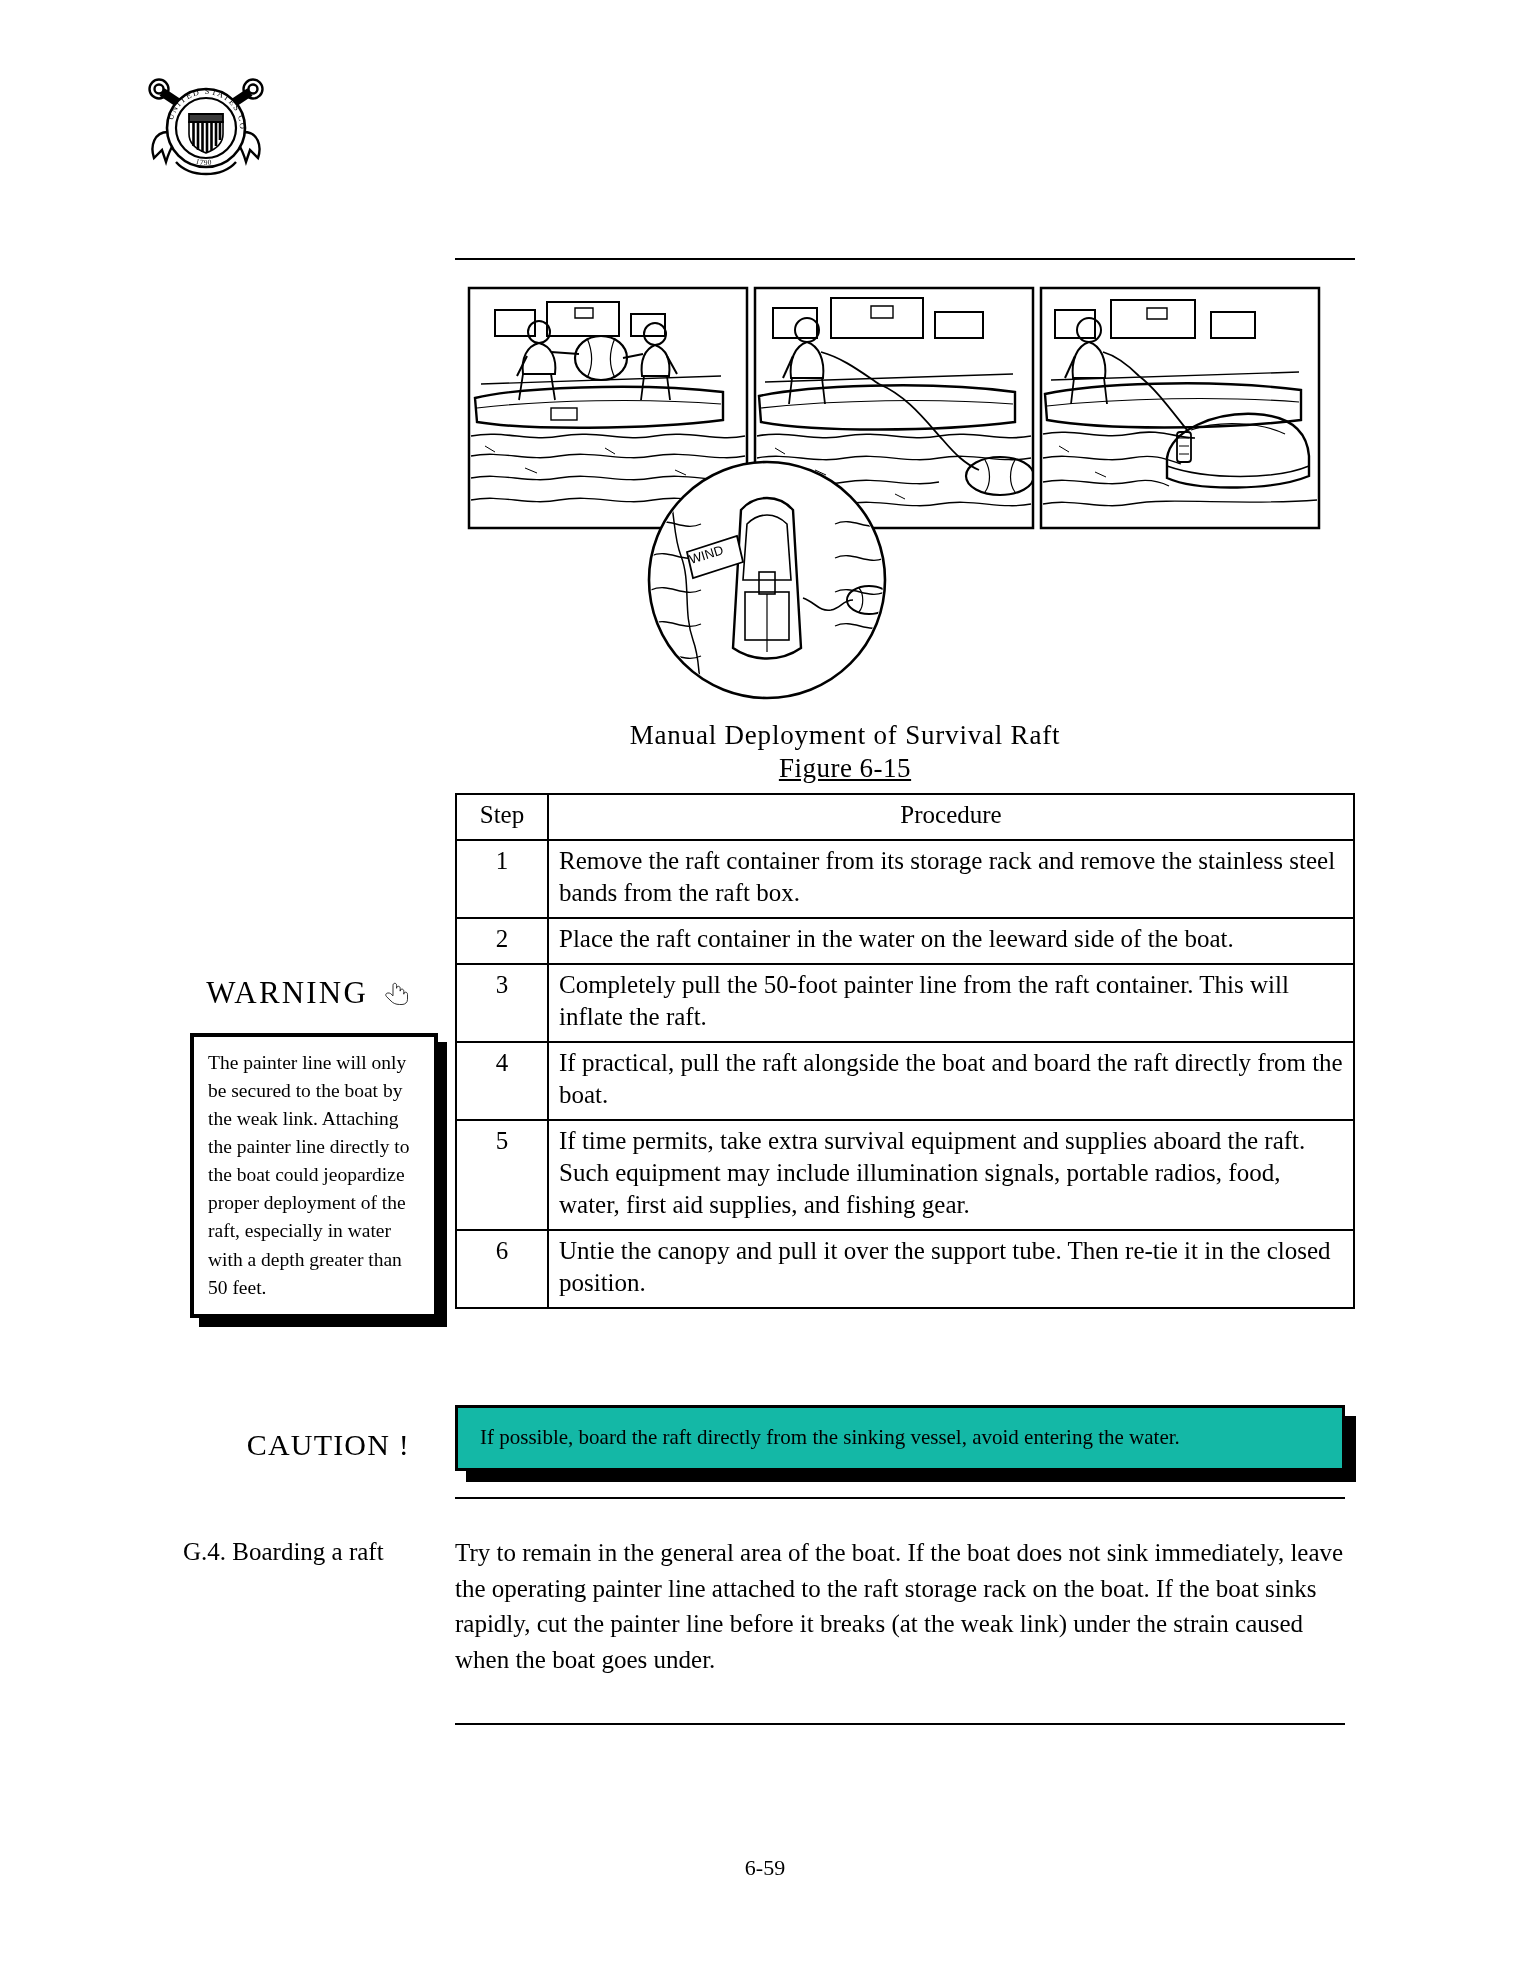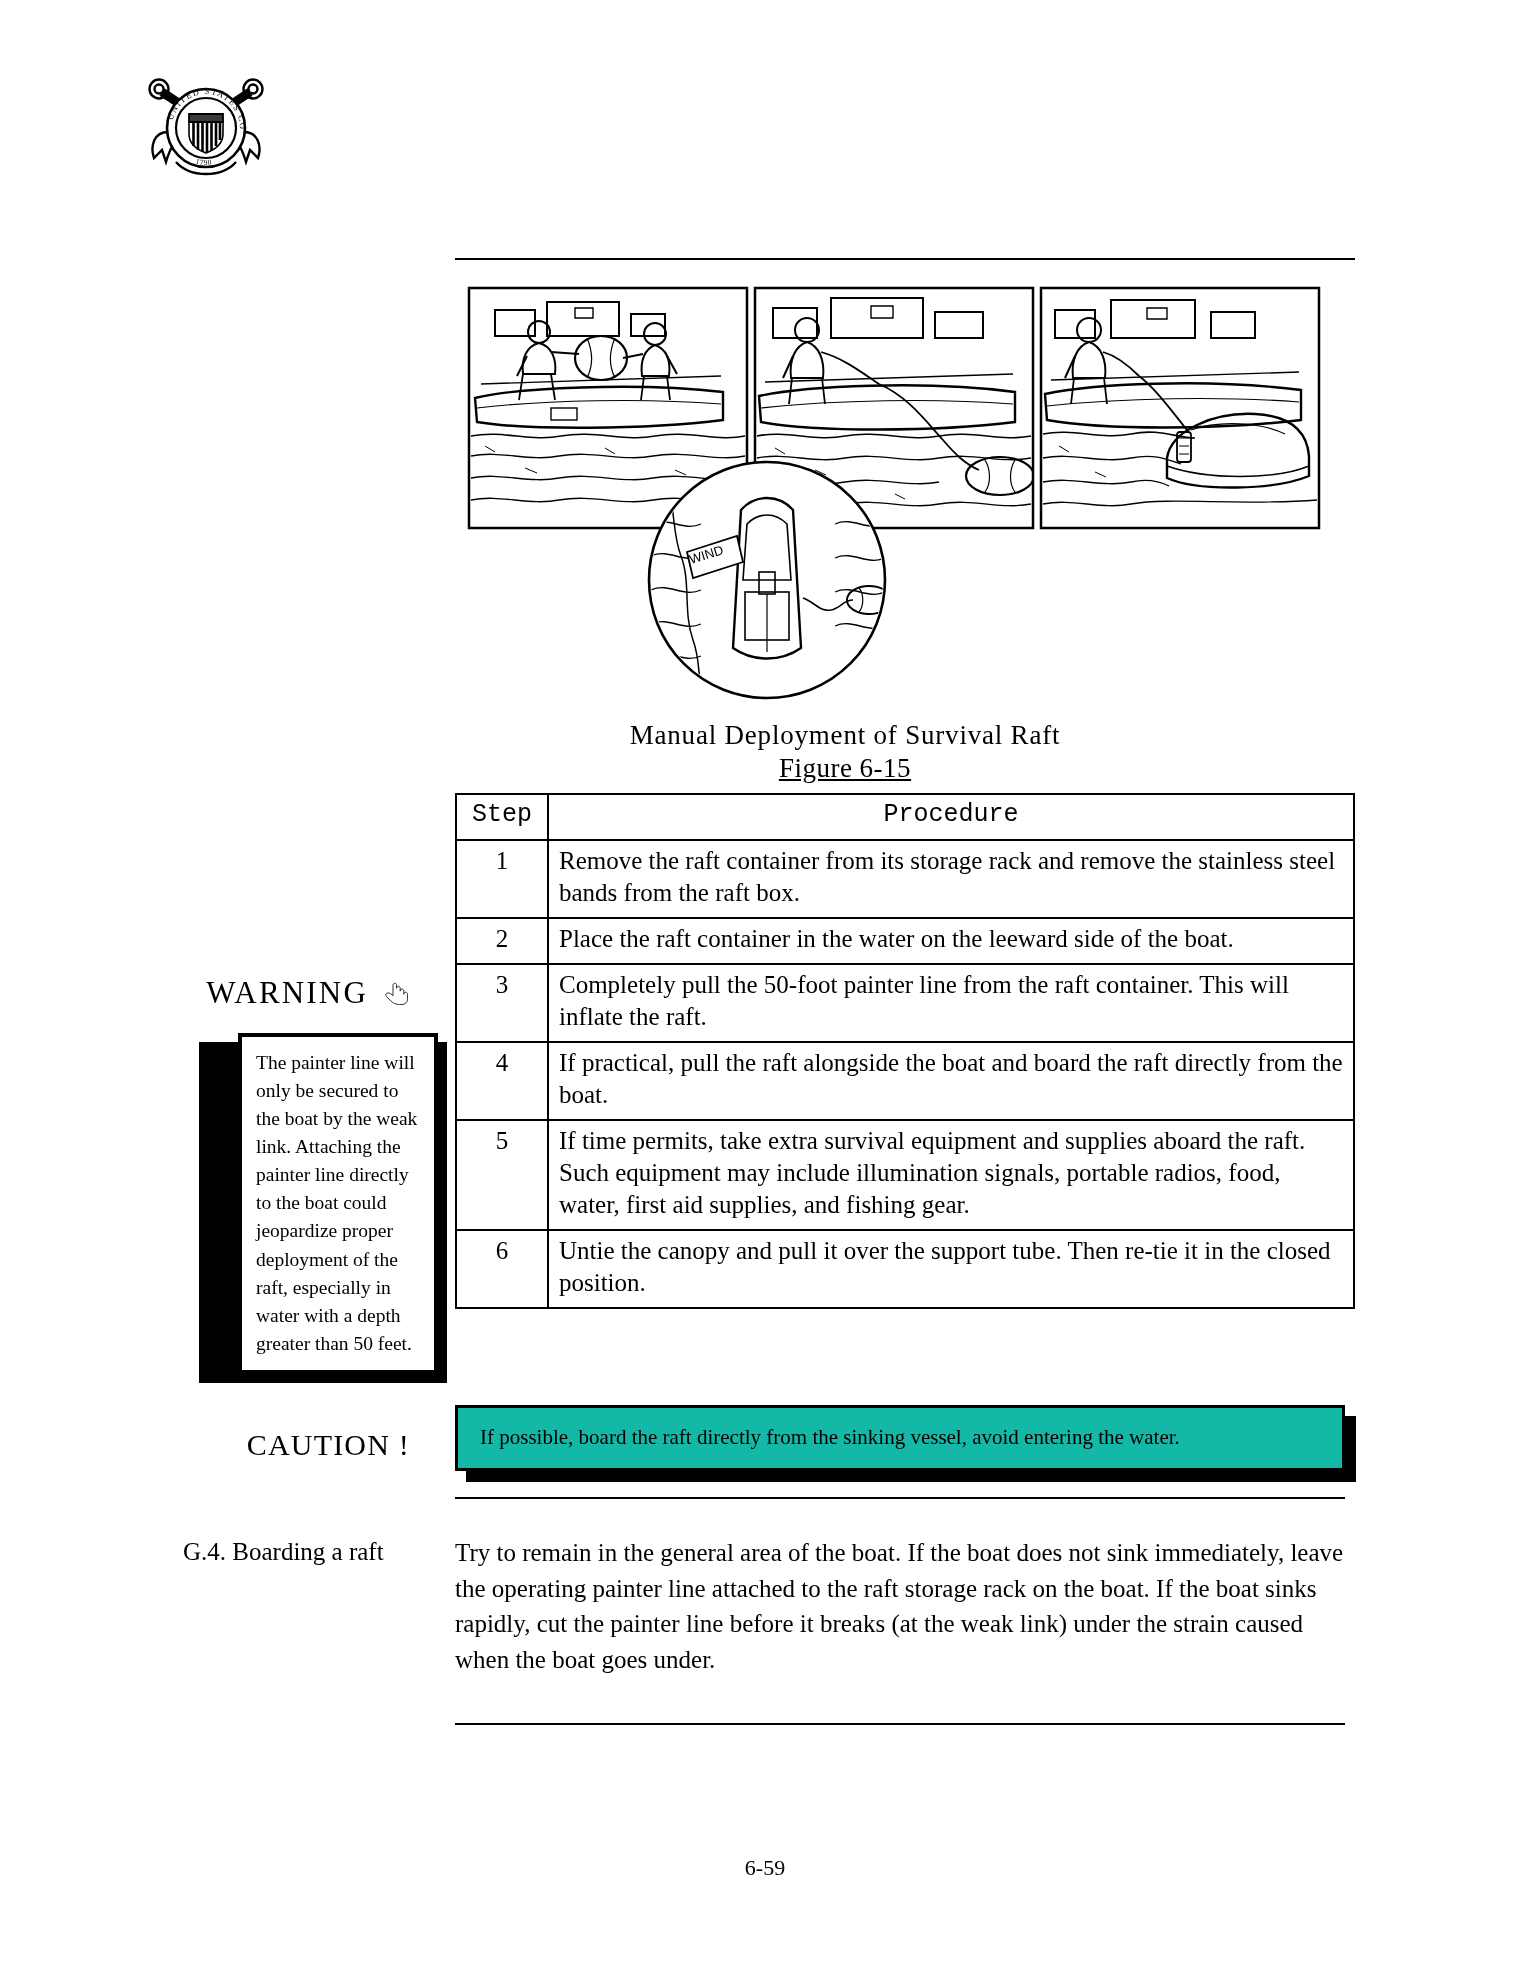--- a/index.html
+++ b/index.html
@@ -77,21 +77,21 @@
     width: 900px;
     border-collapse: collapse;
     font-size: 25px;
   }
   .proc-table th, .proc-table td {
     border: 2px solid #000;
     padding: 4px 10px 8px 10px;
     vertical-align: top;
     line-height: 1.28;
   }
-  .proc-table th { font-weight: normal; font-family: Liberation Mono, monospace; }
+  .proc-table th { font-weight: normal; }
   .col-step { width: 92px; text-align: center; }
   .col-proc { text-align: left; border-radius: 23px; }
   th.col-proc { text-align: center; }
 
   
   .warning-label {
     position: absolute;
     left: 150px;
     top: 975px;
     width: 260px;
@@ -112,21 +112,20 @@
     width: 248px;
   }
   .warning-box {
     position: relative;
     border: 4px solid #000;
     background: #fff;
     padding: 12px 10px 12px 14px;
     font-size: 19.5px;
     line-height: 1.44;
     z-index: 2;
-    margin-left: 48px;
   }
   .warning-shadow {
     position: absolute;
     left: 9px; top: 9px;
     width: 100%; height: 100%;
     background: #000;
     z-index: 1;
   }
 
   

